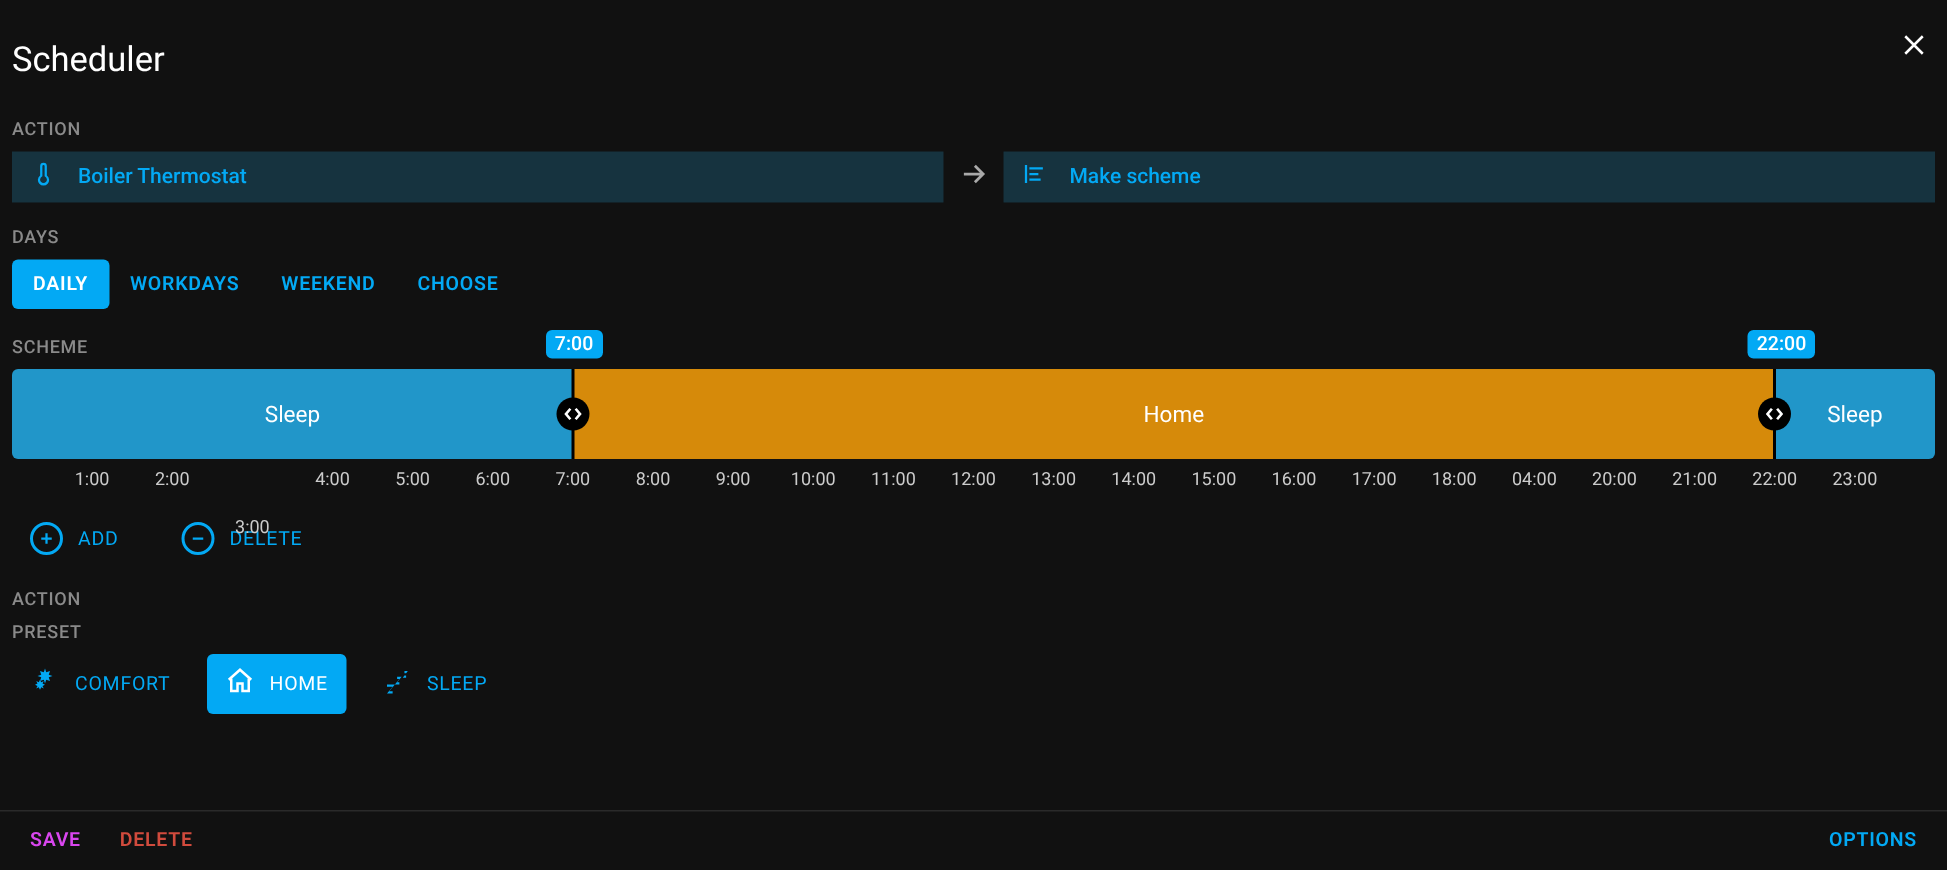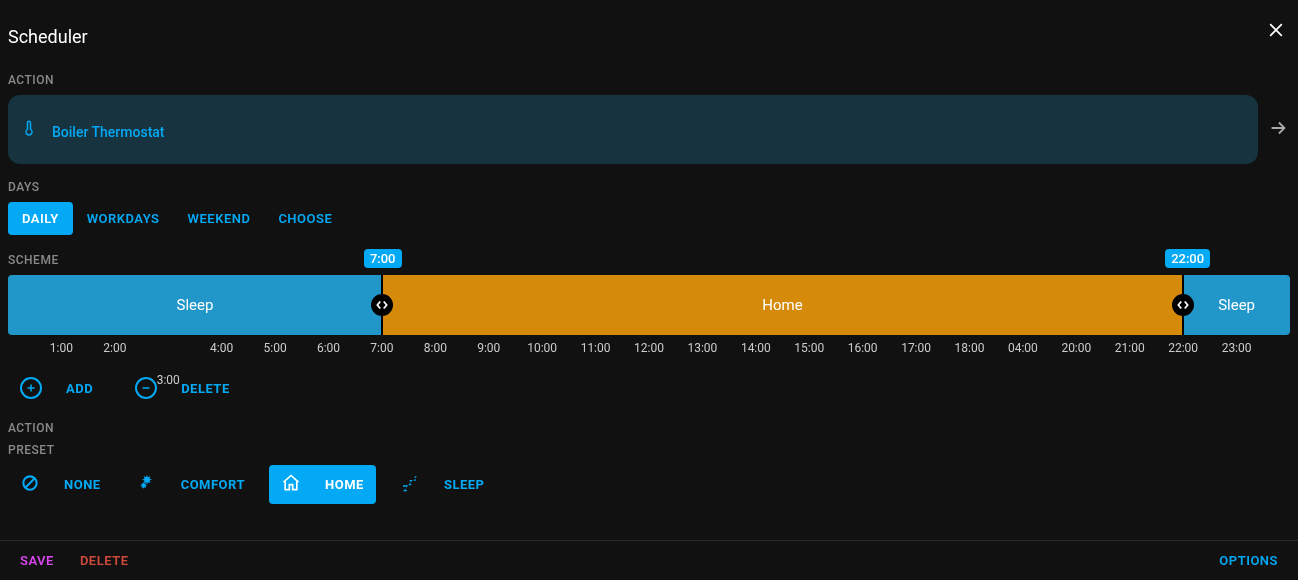--- a/index.html
+++ b/index.html
@@ -10,21 +10,21 @@
     font-family: -apple-system, BlinkMacSystemFont, "Segoe UI", Roboto, sans-serif;
     color: #e0e0e0;
     overflow: hidden;
   }
   .container {
     padding: 8px;
     position: relative;
     height: 540px;
   }
   .title {
-    font-size: 18px;
+    font-size: 23px;
     font-weight: 400;
     color: #ffffff;
     padding: 18px 0 18px 0;
   }
   .close-x {
     position: absolute;
     top: 20px;
     right: 12px;
     cursor: pointer;
     color: #ffffff;
@@ -40,24 +40,24 @@
   }
   .action-row {
     display: flex;
     align-items: center;
     gap: 8px;
     margin-bottom: 16px;
   }
   .action-box {
     flex: 1;
     background: #16333f;
-    border-radius: 12px;
-    padding: 24px 12px;
-    display: flex;
-    align-items: flex-end;
+    border-radius: 0;
+    padding: 6px 12px;
+    display: flex;
+    align-items: center;
     gap: 14px;
     color: #03a9f4;
     font-size: 14px;
     font-weight: 500;
     cursor: pointer;
   }
   .action-box svg { flex-shrink: 0; }
   .arrow-icon { color: #aaa; width: 24px; text-align: center; }
   .tabset {
     display: flex;
@@ -158,24 +158,24 @@
   }
   .btn-row {
     display: flex;
     gap: 18px;
     margin-top: 8px;
     margin-bottom: 14px;
   }
   .text-btn, .chip-btn {
     display: inline-flex;
     align-items: center;
-    gap: 24px;
+    gap: 10px;
     color: #03a9f4;
     font-size: 13px;
-    font-weight: 700;
+    font-weight: 400;
     letter-spacing: 0.5px;
     padding: 8px 12px;
     border-radius: 4px;
     cursor: pointer;
   }
   .chip-btn.active {
     background: #03a9f4;
     color: #fff;
   }
   .chip-btn svg, .text-btn svg { flex-shrink: 0; }
@@ -228,20 +228,29 @@
         <svg viewBox="0 0 24 24" width="18" height="18" fill="currentColor">
             <path d="M12 2a3 3 0 0 0-3 3v8.3a5 5 0 1 0 6 0V5a3 3 0 0 0-3-3zm-1 3a1 1 0 1 1 2 0v9.1l.6.4a3 3 0 1 1-3.2 0l.6-.4V5z"></path>
           </svg>
       </span>
       <span>Boiler Thermostat</span>
     </div>
     <div class="arrow-icon">
       <svg viewBox="0 0 24 24" width="22" height="22" fill="none" stroke="currentColor" stroke-width="2">
           <path d="M5 12h14M13 6l6 6-6 6"></path>
         </svg>
+    </div>
+    <div class="action-box">
+      <span>
+        <svg viewBox="0 0 24 24" width="18" height="18" fill="none" stroke="currentColor" stroke-width="2">
+            <path d="M4 4v16"></path>
+            <path d="M7 7h12M7 12h8M7 17h10"></path>
+          </svg>
+      </span>
+      <span>Make scheme</span>
     </div>
   </div>
 
   <div class="section-label">DAYS</div>
   <div class="tabset" id="days-tabset">
       <div class="tab active">DAILY</div>
       <div class="tab">WORKDAYS</div>
       <div class="tab">WEEKEND</div>
       <div class="tab">CHOOSE</div>
     </div>
@@ -315,27 +324,20 @@
       </span>
       <span>DELETE</span>
     </span>
   </div>
 
   <div class="section-label">ACTION</div>
 
   <div class="section-label">PRESET</div>
   <div class="btn-row" id="preset-row" style="gap:12px">
       <span class="chip-btn">
-        <span><svg viewBox="0 0 24 24" width="20" height="20" fill="none" stroke="currentColor" stroke-width="2.5">
-            <circle cx="12" cy="12" r="8"></circle>
-            <path d="M6 18L18 6"></path>
-          </svg></span>
-        <span>NONE</span>
-      </span>
-      <span class="chip-btn">
         <span><svg viewBox="0 0 24 24" width="20" height="20" fill="currentColor">
             <path d="M12 2l1 3 3-1-1 3 3 1-3 1 1 3-3-1-1 3-1-3-3 1 1-3-3-1 3-1-1-3 3 1 1-3zm-6 14l-1 2 2-1 1 2 1-2 2 1-1-2 2-1-2-1 1-2-2 1-1-2-1 2-2-1 1 2-2 1 2 1z"></path>
           </svg></span>
         <span>COMFORT</span>
       </span>
       <span class="chip-btn active">
         <span><svg viewBox="0 0 24 24" width="20" height="20" fill="none" stroke="currentColor" stroke-width="2">
             <path d="M3 11l9-8 9 8"></path>
             <path d="M5 10v10h5v-6h4v6h5V10"></path>
           </svg></span>

